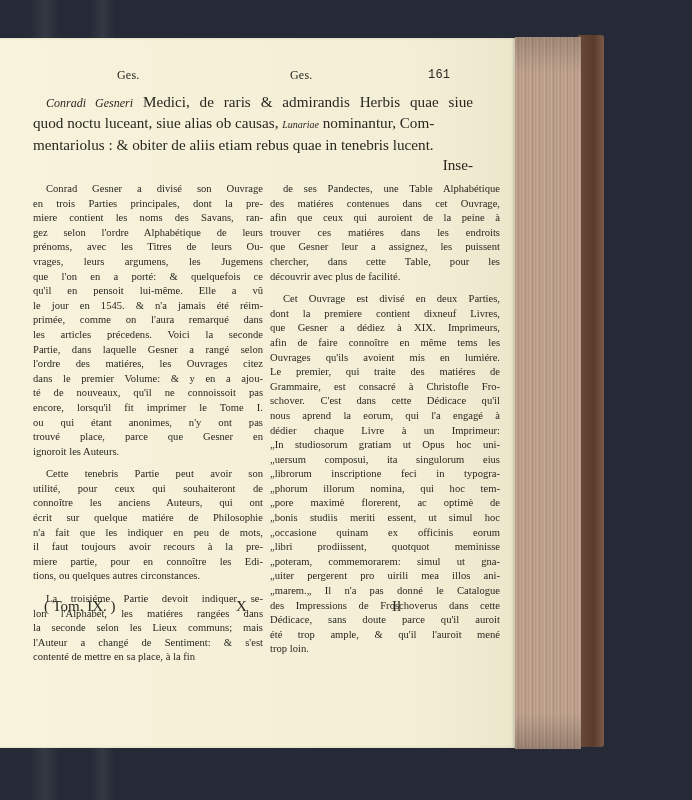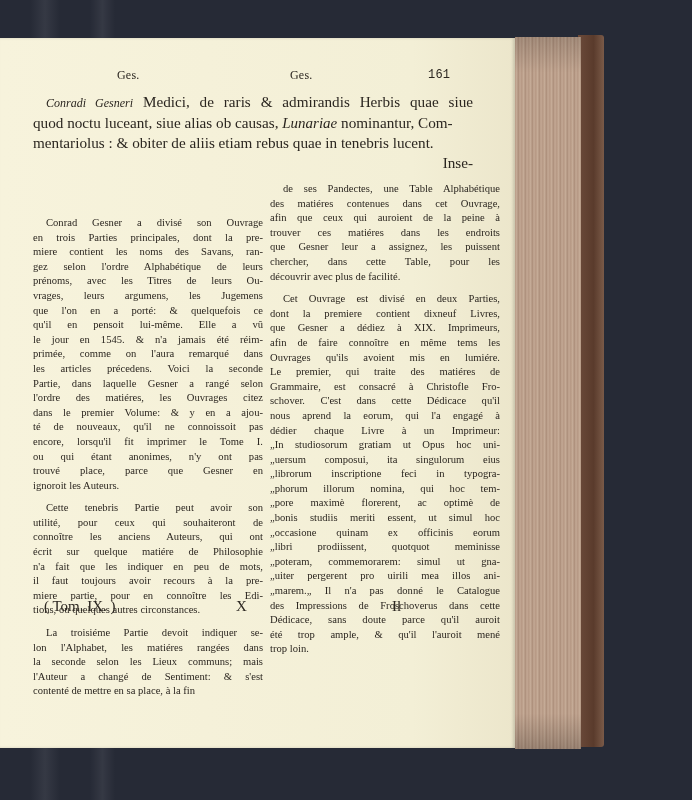--- a/index.html
+++ b/index.html
@@ -36,26 +36,26 @@
 <div class="page"></div>
 
 <div class="runhead text" style="left:117px;">Ges.</div>
 <div class="runhead text" style="left:290px;">Ges.</div>
 <div class="runhead text" style="left:428px;font-family:Liberation Mono, monospace;">161</div>
 
 <div class="title-block text">
   <span class="line indent" style="text-align-last:justify;">
     <i style="font-size:12px;">Conradi Gesneri</i> <span>Medici, de raris &amp; admirandis Herbis quae siue</span>
   </span>
-  <span class="line">quod noctu luceant, siue alias ob causas, <i style="font-size:15px;">Lunariae</i> nominantur, Com-</span>
+  <span class="line">quod noctu luceant, siue alias ob causas, <i style="font-size:10px;">Lunariae</i> nominantur, Com-</span>
   <span class="line">mentariolus : &amp; obiter de aliis etiam rebus quae in tenebris lucent.</span>
   <span class="line" style="text-align:right;">Inse-</span>
 </div>
 
-<div class="col text" style="left:33px;top:182px;margin-top:34px;" id="leftcol">
+<div class="col text" style="left:33px;top:182px;" id="leftcol">
     <div>
       <span class="line ind">Conrad Gesner a divisé son Ouvrage</span>
       <span class="line">en trois Parties principales, dont la pre-</span>
       <span class="line">miere contient les noms des Savans, ran-</span>
       <span class="line">gez selon l'ordre Alphabétique de leurs</span>
       <span class="line">prénoms, avec les Titres de leurs Ou-</span>
       <span class="line">vrages, leurs argumens, les Jugemens</span>
       <span class="line">que l'on en a porté: &amp; quelquefois ce</span>
       <span class="line">qu'il en pensoit lui-même. Elle a vû</span>
       <span class="line">le jour en 1545. &amp; n'a jamais été réim-</span>

